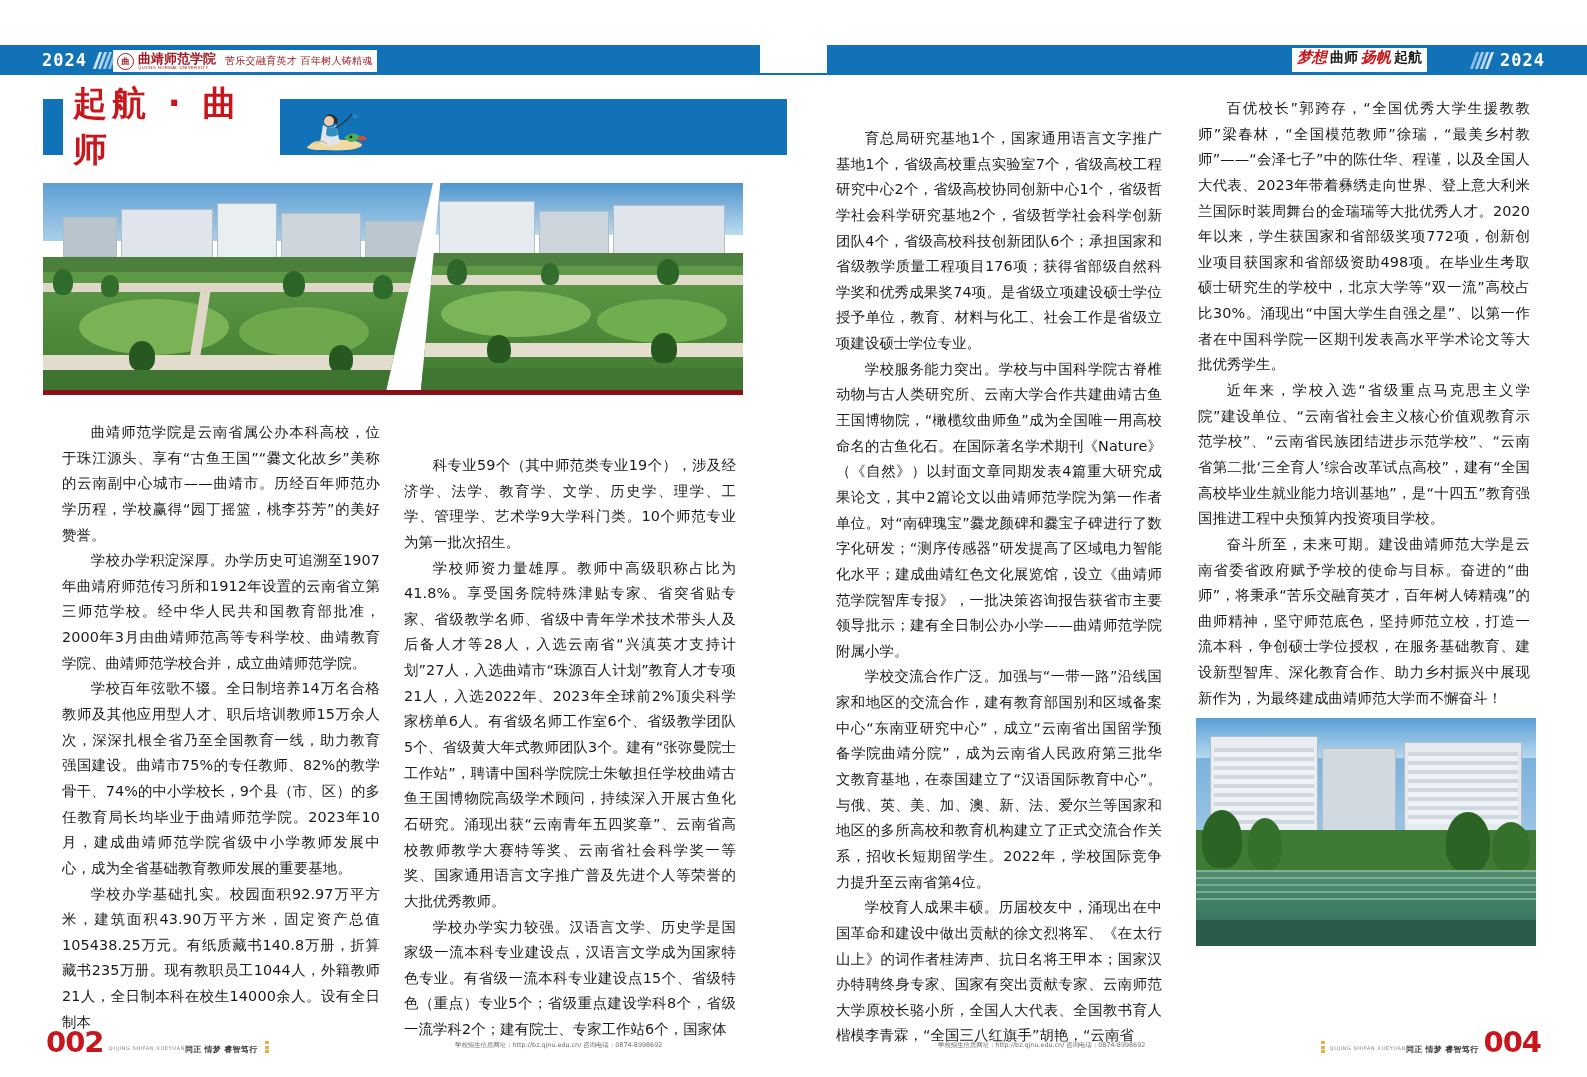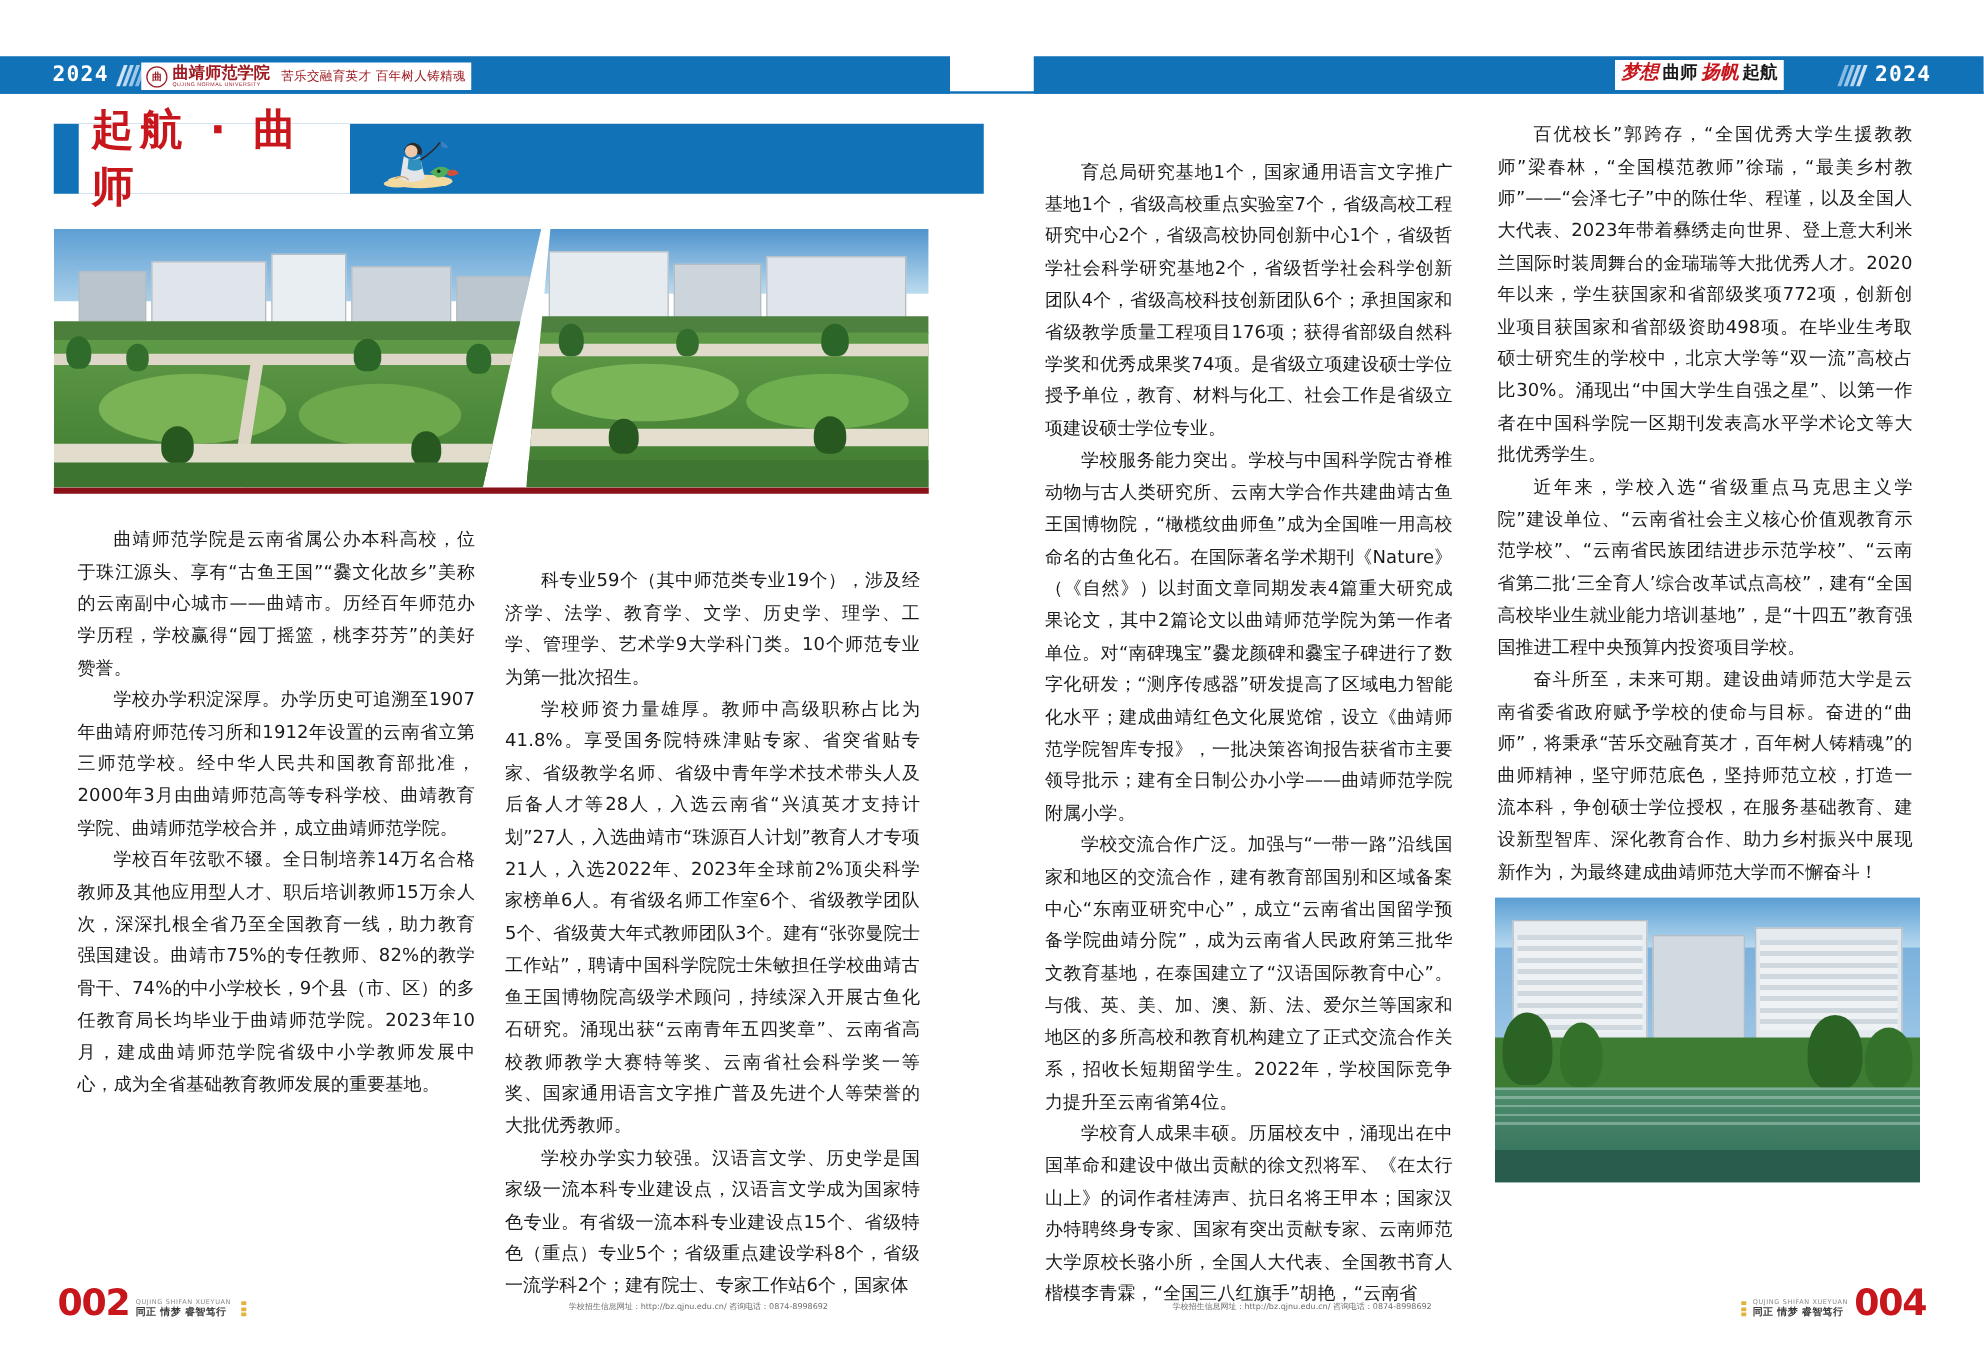--- a/index.html
+++ b/index.html
@@ -80,21 +80,21 @@
   .col p { text-indent:2em; margin:0; }
   #col1 { left:62px;   top:420px; width:318px; }
   #col2 { left:404px;  top:420px; width:332px;margin-top:33px; }
   #col3 { left:836px;  top:96px;  width:326px;margin-top:30px; }
   #col4 { left:1198px; top:96px;  width:332px; }
   .pagenum { position:absolute; bottom:22px; display:flex; align-items:flex-end; gap:5px; }
   .pagenum.left  { left:46px; }
   .pagenum.right { right:46px; flex-direction:row-reverse; }
   .pg-digits { font-size:29px; font-weight:bold; color:#c8161d; letter-spacing:-1px; line-height:0.85;
                font-family:"DejaVu Sans","Liberation Sans",sans-serif; }
-  .pg-meta { display:flex; flex-direction:column; line-height:1.25; }
+  .pg-meta { display:flex; line-height:1.25; }
   .pg-en { font-size:5.2px; color:#8a8a8a; letter-spacing:0.5px; }
   .pg-cn { font-size:8px; color:#3a3a3a; font-weight:bold; letter-spacing:0.3px; }
   .pg-bars { display:flex; flex-direction:column; gap:1.5px; margin-left:3px; margin-bottom:2px; }
   .pg-bar { width:4px; height:3px; background:#e3b23c; }
 
   .foot-info { position:absolute; bottom:27px; font-size:6.4px; color:#6d6d6d; white-space:nowrap; }
   .foot-info.f1 { left:455px; }
   .foot-info.f2 { left:938px; }
 </style>
 </head>
@@ -220,20 +220,21 @@
     <div style="position:absolute; left:0; right:0; top:152px; bottom:0; background:linear-gradient(#4f8f6d,#2f6a59);"></div>
     <div style="position:absolute; left:0; right:0; top:152px; height:34px; opacity:.45;
                 background:repeating-linear-gradient(#bcd8cf 0 2px, transparent 2px 7px);"></div>
     <div style="position:absolute; left:0; right:0; bottom:0; height:26px; background:#2a5c4e;"></div>
   </div>
 
   <div class="col" id="col1">
     <p>曲靖师范学院是云南省属公办本科高校，位于珠江源头、享有“古鱼王国”“爨文化故乡”美称的云南副中心城市——曲靖市。历经百年师范办学历程，学校赢得“园丁摇篮，桃李芬芳”的美好赞誉。</p>
     <p>学校办学积淀深厚。办学历史可追溯至1907年曲靖府师范传习所和1912年设置的云南省立第三师范学校。经中华人民共和国教育部批准，2000年3月由曲靖师范高等专科学校、曲靖教育学院、曲靖师范学校合并，成立曲靖师范学院。</p>
     <p>学校百年弦歌不辍。全日制培养14万名合格教师及其他应用型人才、职后培训教师15万余人次，深深扎根全省乃至全国教育一线，助力教育强国建设。曲靖市75%的专任教师、82%的教学骨干、74%的中小学校长，9个县（市、区）的多任教育局长均毕业于曲靖师范学院。2023年10月，建成曲靖师范学院省级中小学教师发展中心，成为全省基础教育教师发展的重要基地。</p>
+    <p>学校办学基础扎实。校园面积92.97万平方米，建筑面积43.90万平方米，固定资产总值105438.25万元。有纸质藏书140.8万册，折算藏书235万册。现有教职员工1044人，外籍教师21人，全日制本科在校生14000余人。设有全日制本</p>
   </div>
 
   <div class="col" id="col2">
     <p>科专业59个（其中师范类专业19个），涉及经济学、法学、教育学、文学、历史学、理学、工学、管理学、艺术学9大学科门类。10个师范专业为第一批次招生。</p>
     <p>学校师资力量雄厚。教师中高级职称占比为41.8%。享受国务院特殊津贴专家、省突省贴专家、省级教学名师、省级中青年学术技术带头人及后备人才等28人，入选云南省“兴滇英才支持计划”27人，入选曲靖市“珠源百人计划”教育人才专项21人，入选2022年、2023年全球前2%顶尖科学家榜单6人。有省级名师工作室6个、省级教学团队5个、省级黄大年式教师团队3个。建有“张弥曼院士工作站”，聘请中国科学院院士朱敏担任学校曲靖古鱼王国博物院高级学术顾问，持续深入开展古鱼化石研究。涌现出获“云南青年五四奖章”、云南省高校教师教学大赛特等奖、云南省社会科学奖一等奖、国家通用语言文字推广普及先进个人等荣誉的大批优秀教师。</p>
     <p>学校办学实力较强。汉语言文学、历史学是国家级一流本科专业建设点，汉语言文学成为国家特色专业。有省级一流本科专业建设点15个、省级特色（重点）专业5个；省级重点建设学科8个，省级一流学科2个；建有院士、专家工作站6个，国家体</p>
   </div>
 
   <div class="col" id="col3">
     <p>育总局研究基地1个，国家通用语言文字推广基地1个，省级高校重点实验室7个，省级高校工程研究中心2个，省级高校协同创新中心1个，省级哲学社会科学研究基地2个，省级哲学社会科学创新团队4个，省级高校科技创新团队6个；承担国家和省级教学质量工程项目176项；获得省部级自然科学奖和优秀成果奖74项。是省级立项建设硕士学位授予单位，教育、材料与化工、社会工作是省级立项建设硕士学位专业。</p>

